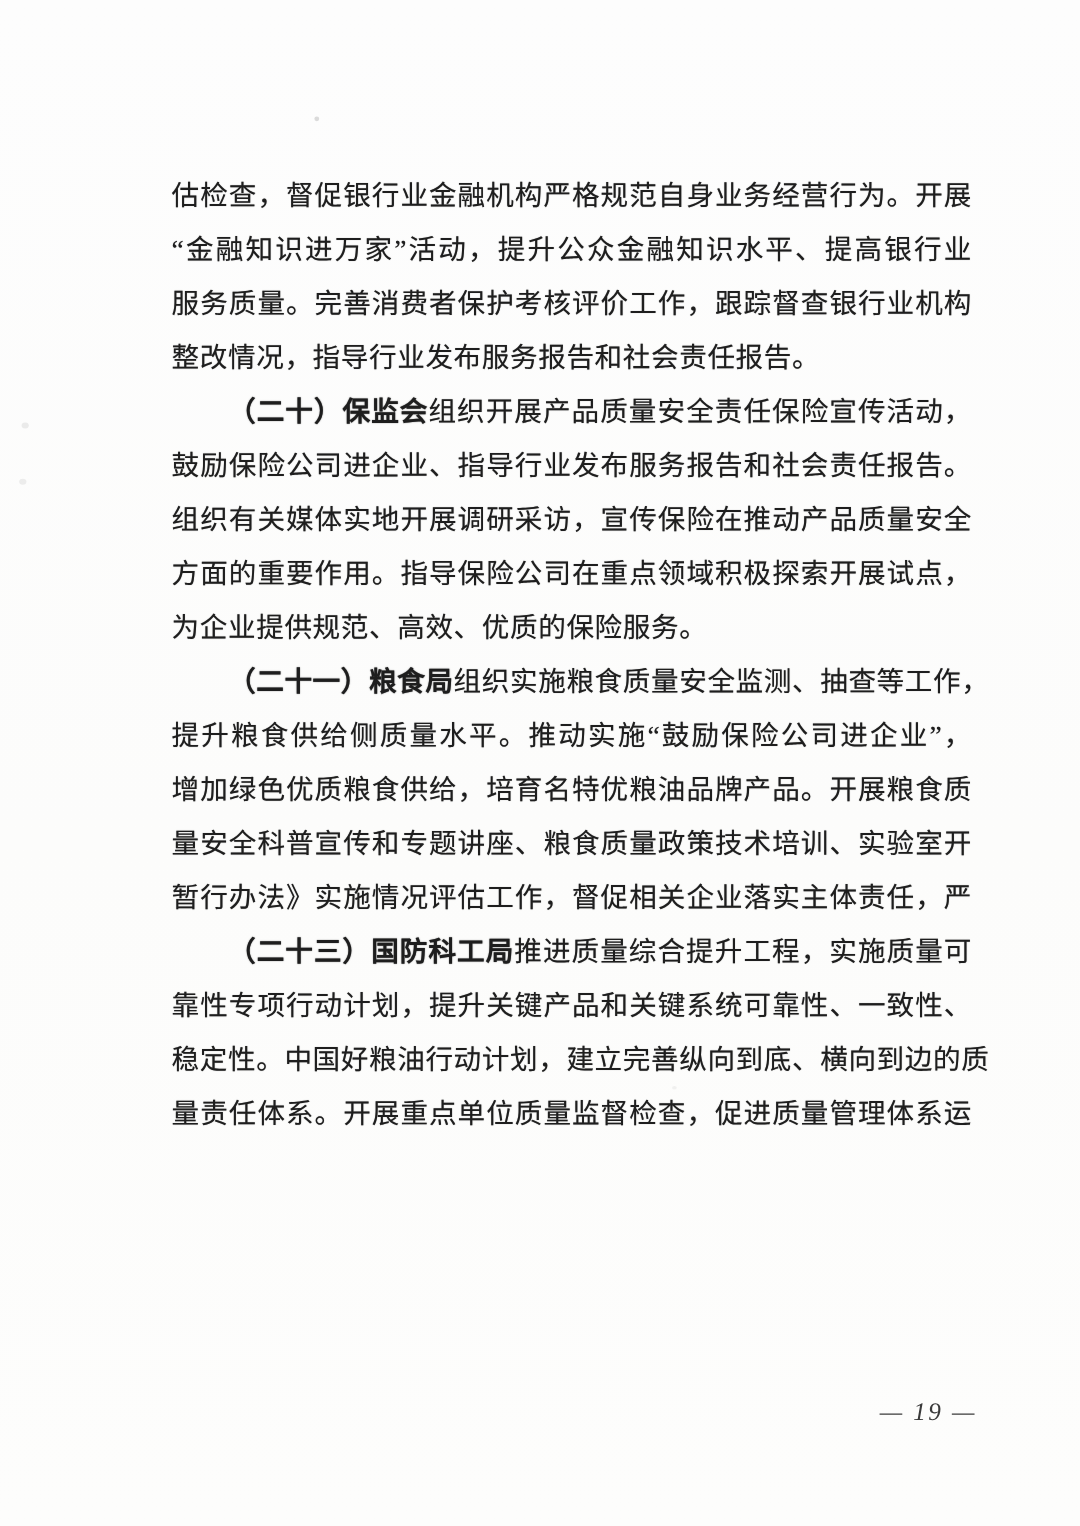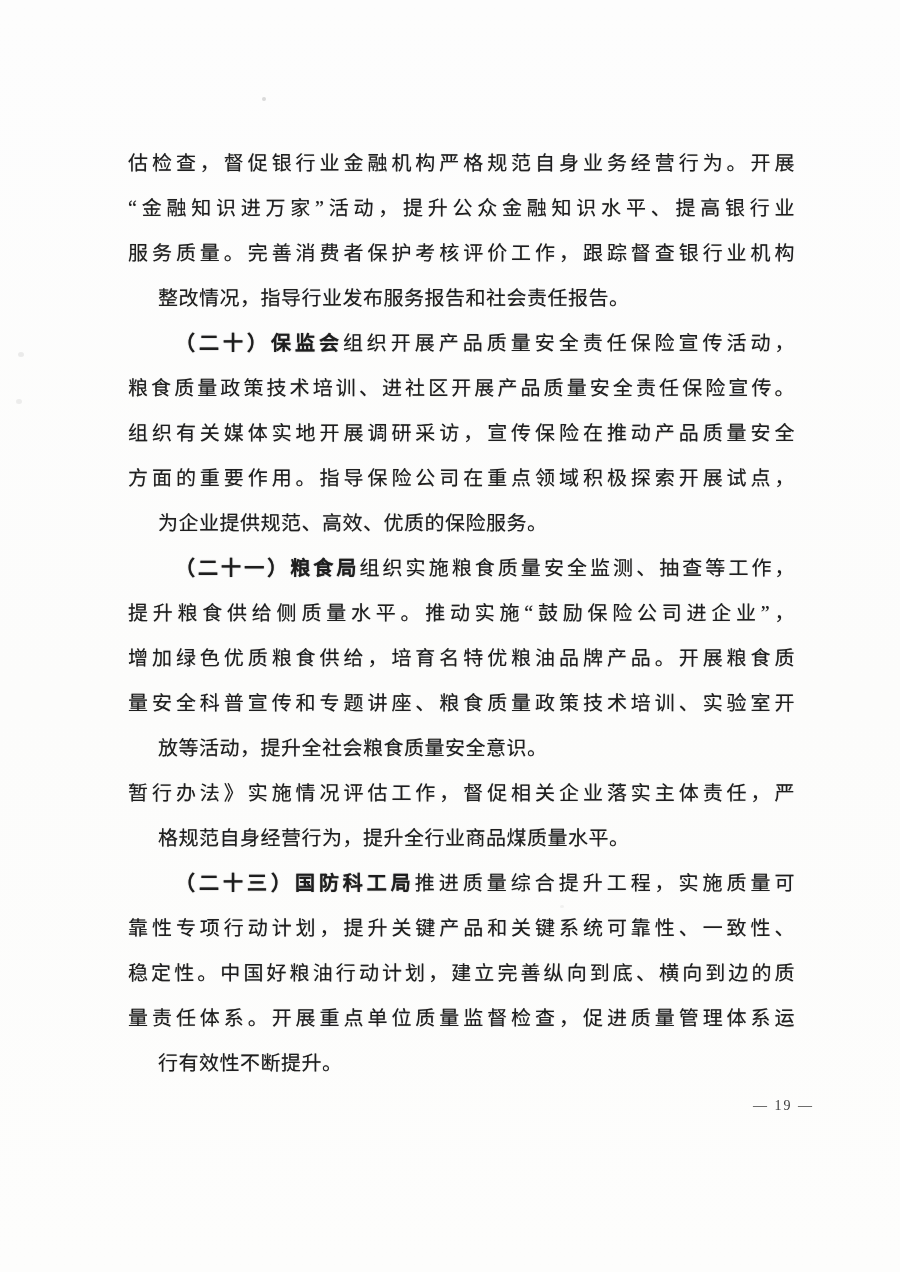--- a/index.html
+++ b/index.html
@@ -14,56 +14,56 @@
     overflow: hidden;
     font-family: "Liberation Serif", serif;
   }
   .scan-page {
     position: absolute;
     inset: 0;
     background: linear-gradient(180deg, #fdfdfd 0%, #fcfcfb 55%, #fdfdfc 100%);
   }
   .text-block {
     position: absolute;
-    left: 128px;
+    left: 143px;
     top: 141px;
     width: 667px;
     color: #1e1e1e;
-    font-size: 20px;
+    font-size: 23px;
     text-shadow: 0 0 0.7px rgba(30,30,30,0.55);
   }
   .line {
     height: 45px;
     line-height: 45px;
     text-align: justify;
     text-align-last: justify;
     text-justify: inter-character;
     white-space: nowrap;
     letter-spacing: 0.5px;
   }
   .line.para-end {
     text-align: left;
     text-align-last: left;
-    margin-left: 30px;
   }
   .line.indent {
     text-indent: 47px;
   }
   .head {
     font-weight: 700;
     text-shadow: 0 0 1px rgba(20,20,20,0.7);
   }
   .page-number {
     position: absolute;
-    top: 1091px;
+    top: 1161px;
     right: 86px;
-    font-size: 14px;
+    font-size: 21px;
     color: #3a3a3a;
     letter-spacing: 2px;
     line-height: 30px;
+    font-style: italic;
   }
   .speck {
     position: absolute;
     border-radius: 50%;
     background: #9a9a9a;
   }
   .speck.s1 { left: 262px; top: 97px;  width: 4px; height: 4px; opacity: 0.35; }
   .speck.s2 { left: 18px;  top: 352px; width: 6px; height: 5px; opacity: 0.18; }
   .speck.s3 { left: 16px;  top: 399px; width: 6px; height: 5px; opacity: 0.16; }
   .speck.s4 { left: 560px; top: 905px; width: 4px; height: 3px; opacity: 0.12; }
@@ -72,36 +72,33 @@
 <body>
 
 <div class="scan-page">
 
   <div class="text-block">
       <div class="line"><span>估检查，督促银行业金融机构严格规范自身业务经营行为。开展</span></div>
       <div class="line">“金融知识进万家”活动，提升公众金融知识水平、提高银行业</div>
       <div class="line">服务质量。完善消费者保护考核评价工作，跟踪督查银行业机构</div>
       <div class="line para-end">整改情况，指导行业发布服务报告和社会责任报告。</div>
       <div class="line indent"><span class="head">（二十）保监会</span><span>组织开展产品质量安全责任保险宣传活动，</span></div>
-      <div class="line">粮食质量政策技术培训、进社区开展产品质量安全责任保险宣传。</div>
+      <div class="line">鼓励保险公司进企业、指导行业发布服务报告和社会责任报告。</div>
       <div class="line">组织有关媒体实地开展调研采访，宣传保险在推动产品质量安全</div>
       <div class="line">方面的重要作用。指导保险公司在重点领域积极探索开展试点，</div>
       <div class="line para-end">为企业提供规范、高效、优质的保险服务。</div>
       <div class="line indent"><span class="head">（二十一）粮食局</span><span>组织实施粮食质量安全监测、抽查等工作，</span></div>
       <div class="line">提升粮食供给侧质量水平。推动实施“鼓励保险公司进企业”，</div>
       <div class="line">增加绿色优质粮食供给，培育名特优粮油品牌产品。开展粮食质</div>
       <div class="line">量安全科普宣传和专题讲座、粮食质量政策技术培训、实验室开</div>
-      <div class="line para-end">放等活动，提升全社会粮食质量安全意识。</div>
       <div class="line">暂行办法》实施情况评估工作，督促相关企业落实主体责任，严</div>
-      <div class="line para-end">格规范自身经营行为，提升全行业商品煤质量水平。</div>
       <div class="line indent"><span class="head">（二十三）国防科工局</span><span>推进质量综合提升工程，实施质量可</span></div>
       <div class="line">靠性专项行动计划，提升关键产品和关键系统可靠性、一致性、</div>
       <div class="line">稳定性。中国好粮油行动计划，建立完善纵向到底、横向到边的质</div>
       <div class="line">量责任体系。开展重点单位质量监督检查，促进质量管理体系运</div>
-      <div class="line para-end">行有效性不断提升。</div>
     </div>
 
   <div class="page-number">— 19 —</div>
 
   <div class="speck s1"></div>
   <div class="speck s2"></div>
   <div class="speck s3"></div>
   <div class="speck s4"></div>
 
 </div>

